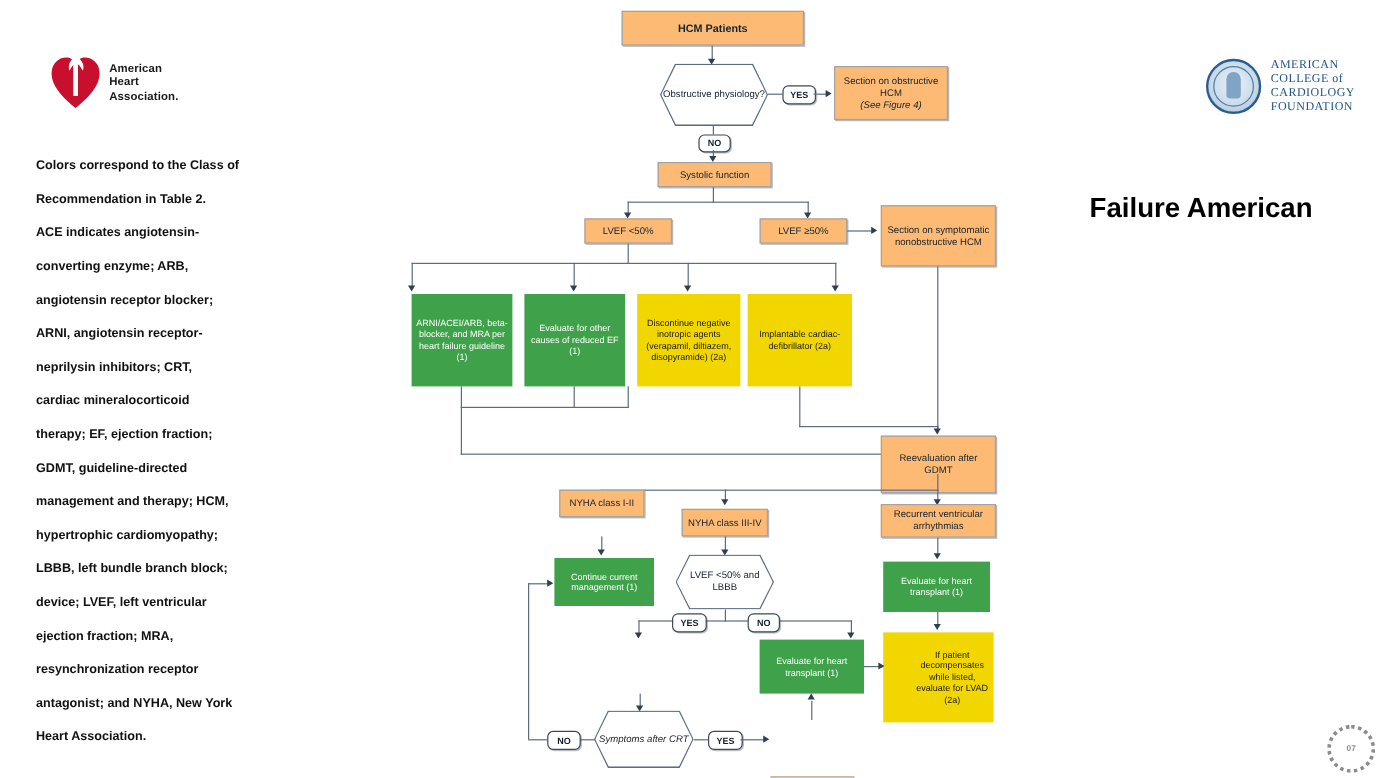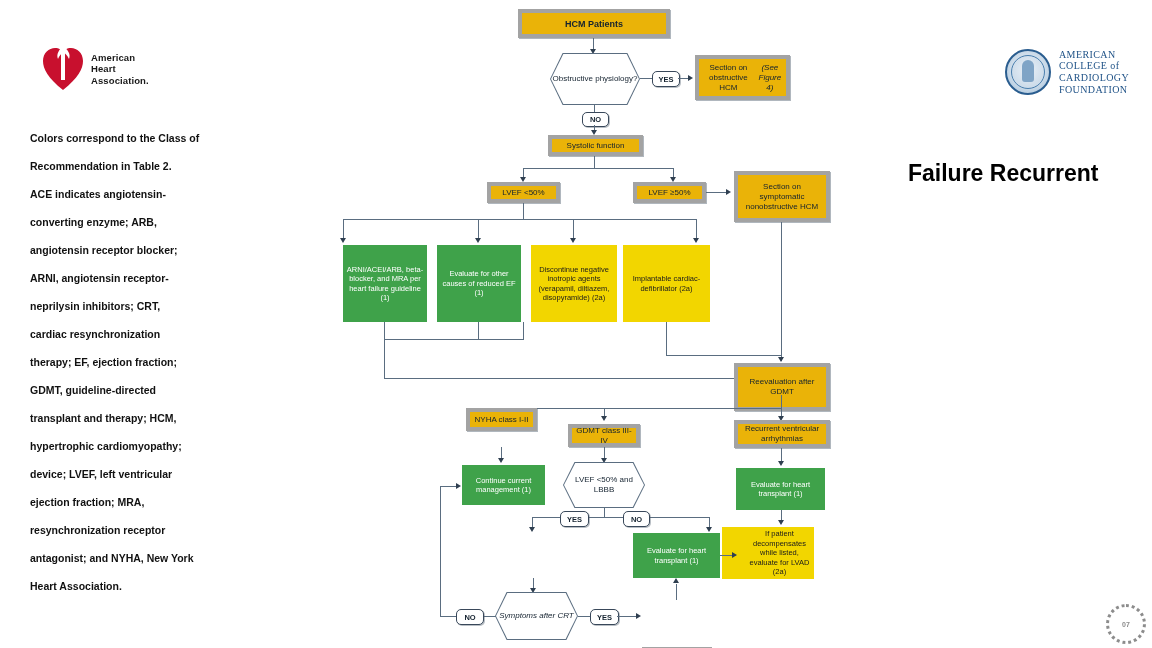--- a/index.html
+++ b/index.html
@@ -31,21 +31,21 @@
 
   
   #page-badge{left:1106px;top:604px;width:34px;height:34px;border-radius:50%;
               border:3px dotted #8c8c8c;display:flex;align-items:center;justify-content:center;
               font-size:7px;color:#8c8c8c;font-weight:bold;}
 
   
   #flow{left:330px;top:0;width:560px;height:648px;}
   .node{position:absolute;box-sizing:border-box;display:flex;align-items:center;
         justify-content:center;text-align:center;}
-  .rect{border:4px solid #a3a3a3;background:#eab308;font-size:8px;line-height:10px;color:#14222f;
+  .rect{border:1px solid #a3a3a3;background:#fdba74;font-size:8px;line-height:10px;color:#14222f;
         box-shadow:1px 1px 0 rgba(80,95,110,.45);padding:1px 2px;}
   .rect.bold{font-weight:bold;font-size:9px;}
   .fill-green{background:#3fa24a;border:none;color:#fff;font-size:7.5px;line-height:9.5px;
               box-shadow:none;padding:2px;}
   .fill-yellow{background:#f2d600;border:none;color:#1b1b1b;font-size:7.5px;line-height:9.5px;
                box-shadow:none;padding:2px;}
   .hexwrap{position:absolute;}
   .hexwrap .hexbg{position:absolute;inset:0;background:#5a6d80;
        clip-path:polygon(14% 0,86% 0,100% 50%,86% 100%,14% 100%,0 50%);}
   .hexwrap .hexin{position:absolute;inset:1px;background:#fff;
@@ -97,55 +97,56 @@
 </div>
 
 <div class="abs" id="caption">
   <div class="ln">Colors correspond to the Class of</div>
   <div class="ln">Recommendation in Table 2.</div>
   <div class="ln">ACE indicates angiotensin-</div>
   <div class="ln">converting enzyme; ARB,</div>
   <div class="ln">angiotensin receptor blocker;</div>
   <div class="ln">ARNI, angiotensin receptor-</div>
   <div class="ln">neprilysin inhibitors; CRT,</div>
-  <div class="ln">cardiac resynchronization</div>
+  <div class="ln">cardiac mineralocorticoid</div>
   <div class="ln">therapy; EF, ejection fraction;</div>
   <div class="ln">GDMT, guideline-directed</div>
-  <div class="ln">transplant and therapy; HCM,</div>
+  <div class="ln">management and therapy; HCM,</div>
   <div class="ln">hypertrophic cardiomyopathy;</div>
+  <div class="ln">LBBB, left bundle branch block;</div>
   <div class="ln">device; LVEF, left ventricular</div>
   <div class="ln">ejection fraction; MRA,</div>
   <div class="ln">resynchronization receptor</div>
   <div class="ln">antagonist; and NYHA, New York</div>
   <div class="ln">Heart Association.</div>
 </div>
 
 <div class="abs" id="fig-title">
-  <div>Failure Recurrent</div>
+  <div>Failure American</div>
 </div>
 
 <div class="abs" id="page-badge">07</div>
 
 <div class="abs" id="flow">
 
   <div class="node rect bold" style="left:188px;top:9px;width:152px;height:29px;">HCM Patients</div>
   <div class="ln-v" style="left:263px;top:38px;height:13px;"></div>
   <div class="arr-d" style="left:260px;top:49px;"></div>
 
   <div class="hexwrap" style="left:220px;top:53px;width:90px;height:52px;">
     <div class="hexbg"></div>
     <div class="hexin">Obstructive physiology?</div>
   </div>
 
   <div class="ln-h" style="left:310px;top:78px;width:12px;"></div>
   <div class="pill" style="left:322px;top:71px;width:26px;height:14px;">YES</div>
   <div class="ln-h" style="left:348px;top:78px;width:12px;"></div>
   <div class="arr-r" style="left:358px;top:75px;"></div>
 
-  <div class="node rect" style="left:365px;top:55px;width:95px;height:45px;flex-direction:row;">
+  <div class="node rect" style="left:365px;top:55px;width:95px;height:45px;flex-direction:column;">
     <span>Section on obstructive HCM</span>
     <span class="ital">(See Figure 4)</span>
   </div>
 
   <div class="ln-v" style="left:264px;top:105px;height:7px;"></div>
   <div class="pill" style="left:252px;top:112px;width:25px;height:13px;">NO</div>
   <div class="ln-v" style="left:264px;top:125px;height:7px;"></div>
   <div class="arr-d" style="left:261px;top:130px;"></div>
 
   <div class="node rect" style="left:218px;top:135px;width:95px;height:21px;">Systolic function</div>
@@ -203,21 +204,21 @@
   <div class="ln-h" style="left:171px;top:408px;width:281px;"></div>
   <div class="ln-v" style="left:171px;top:408px;height:10px;"></div>
   <div class="arr-d" style="left:168px;top:416px;"></div>
   <div class="ln-v" style="left:274px;top:408px;height:10px;"></div>
   <div class="arr-d" style="left:271px;top:416px;"></div>
   <div class="ln-v" style="left:451px;top:408px;height:10px;"></div>
   <div class="arr-d" style="left:448px;top:416px;"></div>
 
   <div class="node rect" style="left:136px;top:408px;width:71px;height:23px;">NYHA class I-II</div>
 
-  <div class="node rect" style="left:238px;top:424px;width:72px;height:23px;">GDMT class III-IV</div>
+  <div class="node rect" style="left:238px;top:424px;width:72px;height:23px;">NYHA class III-IV</div>
 
   <div class="node rect" style="left:404px;top:420px;width:96px;height:28px;">Recurrent ventricular arrhythmias</div>
 
   <div class="ln-v" style="left:171px;top:447px;height:13px;"></div>
   <div class="arr-d" style="left:168px;top:458px;"></div>
   <div class="ln-v" style="left:274px;top:447px;height:13px;"></div>
   <div class="arr-d" style="left:271px;top:458px;"></div>
   <div class="ln-v" style="left:451px;top:448px;height:15px;"></div>
   <div class="arr-d" style="left:448px;top:461px;"></div>
 
@@ -225,21 +226,21 @@
 
   <div class="hexwrap" style="left:233px;top:462px;width:82px;height:46px;">
     <div class="hexbg"></div>
     <div class="hexin">LVEF &lt;50% and LBBB</div>
   </div>
 
   <div class="node fill-green" style="left:406px;top:468px;width:89px;height:42px;">Evaluate for heart transplant (1)</div>
   <div class="ln-v" style="left:451px;top:510px;height:12px;"></div>
   <div class="arr-d" style="left:448px;top:520px;"></div>
 
-  <div class="node fill-yellow" style="left:392px;top:527px;width:92px;height:52px;padding-left:25px;">If patient decompensates while listed, evaluate for LVAD (2a)</div>
+  <div class="node fill-yellow" style="left:406px;top:527px;width:92px;height:75px;padding-left:25px;">If patient decompensates while listed, evaluate for LVAD (2a)</div>
 
   <div class="ln-v" style="left:274px;top:508px;height:10px;"></div>
   <div class="ln-h" style="left:202px;top:517px;width:178px;"></div>
   <div class="pill" style="left:230px;top:511px;width:27px;height:14px;">YES</div>
   <div class="pill" style="left:293px;top:511px;width:25px;height:14px;">NO</div>
   <div class="ln-v" style="left:202px;top:517px;height:11px;"></div>
   <div class="arr-d" style="left:199px;top:527px;"></div>
   <div class="ln-v" style="left:379px;top:517px;height:11px;"></div>
   <div class="arr-d" style="left:376px;top:527px;"></div>
 

